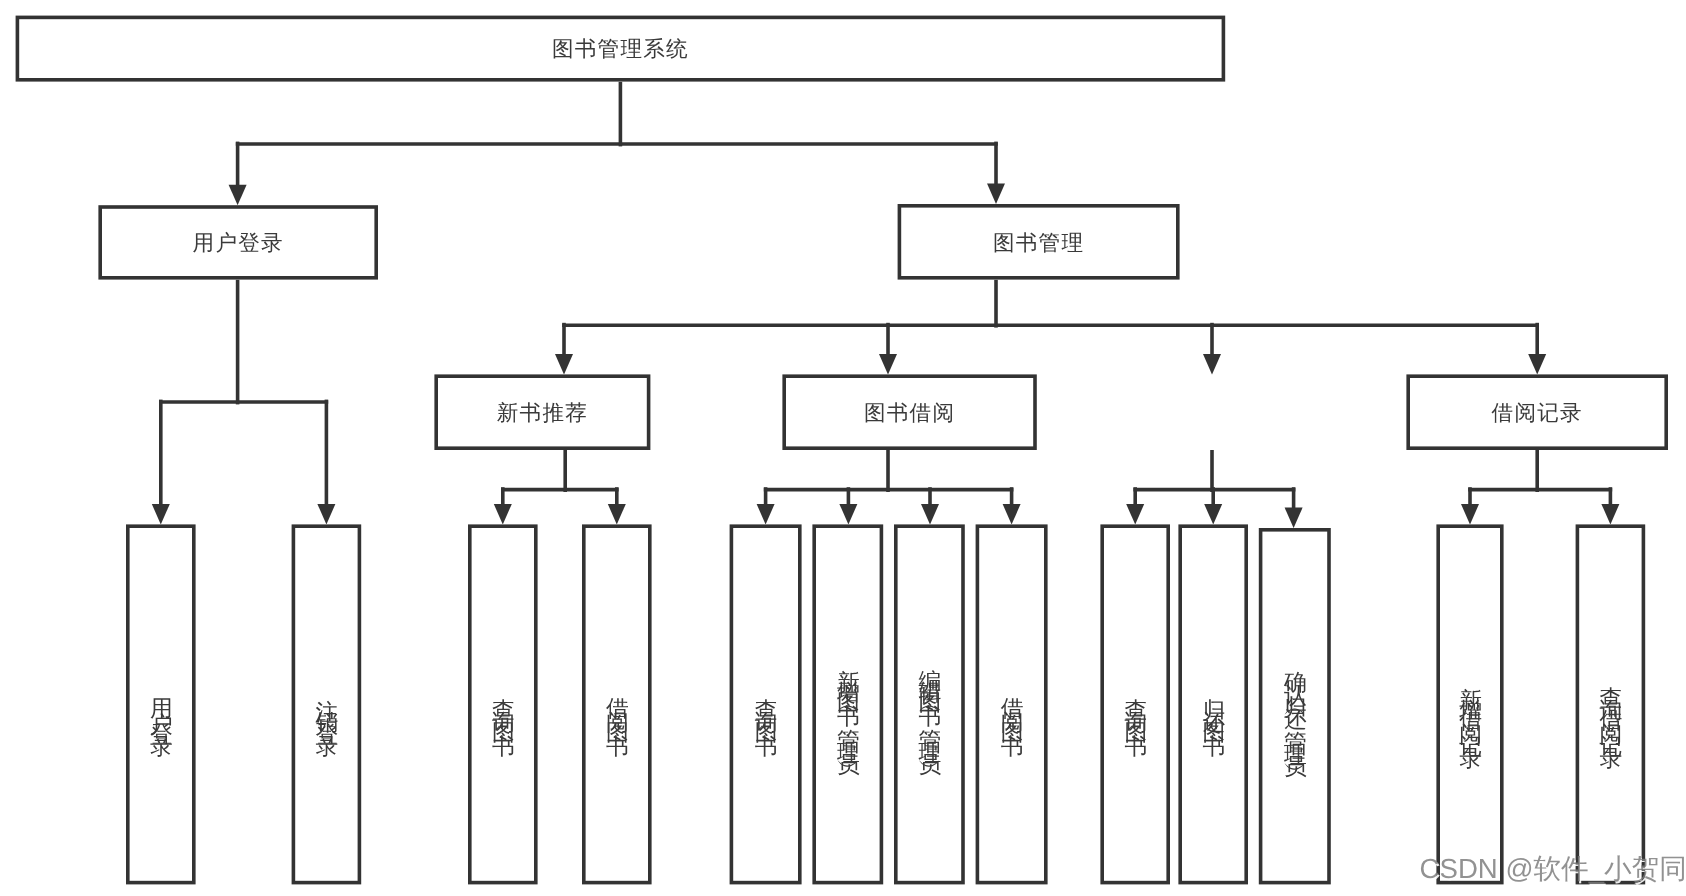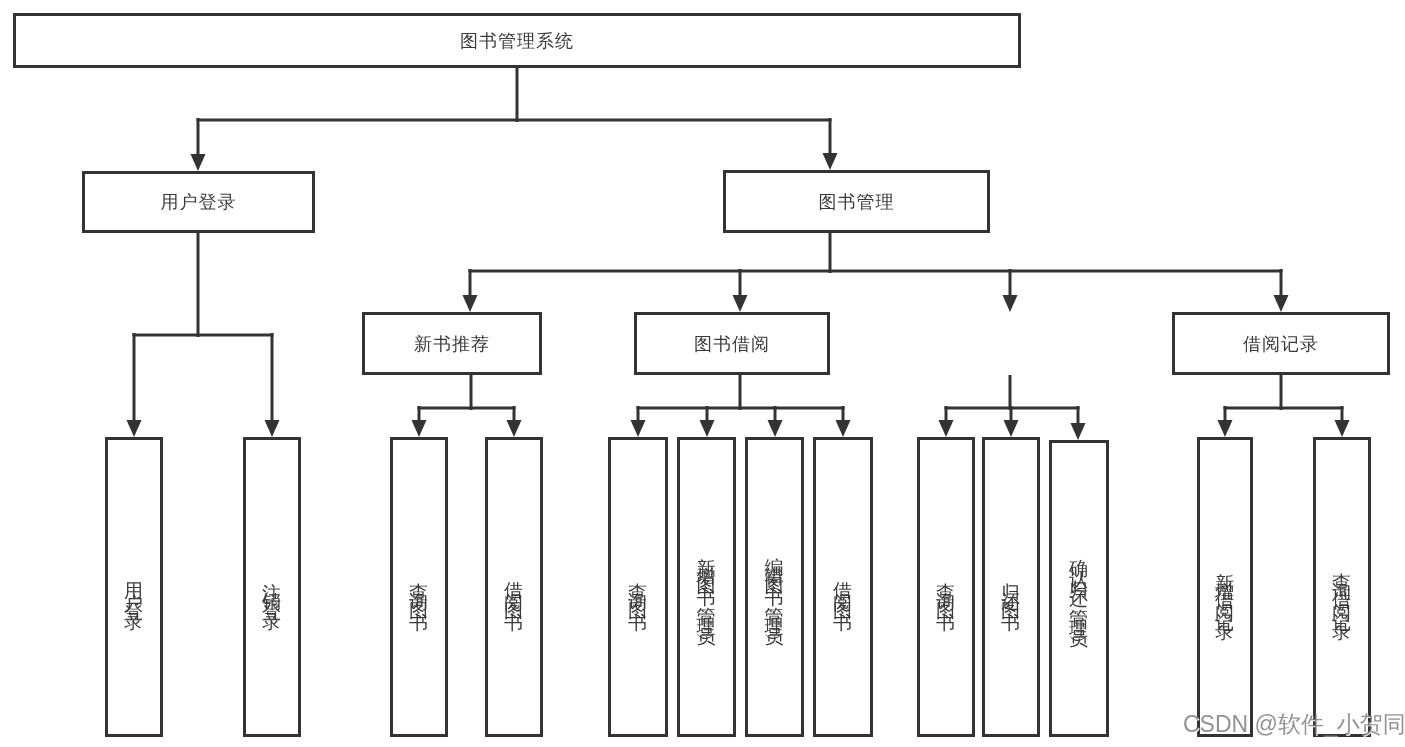--- a/index.html
+++ b/index.html
@@ -76,28 +76,28 @@
       <polygon points="1334.5,420 1349.5,420 1342,437" fill="#333333"></polygon>
     </svg>
 
   <div class="node root" style="left:13px;top:13px;width:1008px;height:55px">
     <span class="hlabel">图书管理系统</span>
   </div>
 
   <div class="node" style="left:82px;top:171px;width:233px;height:62px">
     <span class="hlabel">用户登录</span>
   </div>
-  <div class="node" style="left:723px;top:170px;width:267px;height:63px">
+  <div class="node" style="left:748px;top:170px;width:235px;height:63px">
     <span class="hlabel">图书管理</span>
   </div>
 
   <div class="node" style="left:362px;top:312px;width:180px;height:63px">
     <span class="hlabel">新书推荐</span>
   </div>
-  <div class="node" style="left:634px;top:312px;width:196px;height:63px">
+  <div class="node" style="left:652px;top:312px;width:212px;height:63px">
     <span class="hlabel">图书借阅</span>
   </div>
   <div class="node" style="left:1172px;top:312px;width:218px;height:63px">
     <span class="hlabel">借阅记录</span>
   </div>
 
   <div class="node leaf" style="left:105px;top:437px;width:58px;height:300px">
     <span class="vlabel">用户登录</span>
   </div>
   <div class="node leaf" style="left:243px;top:437px;width:58px;height:300px">

